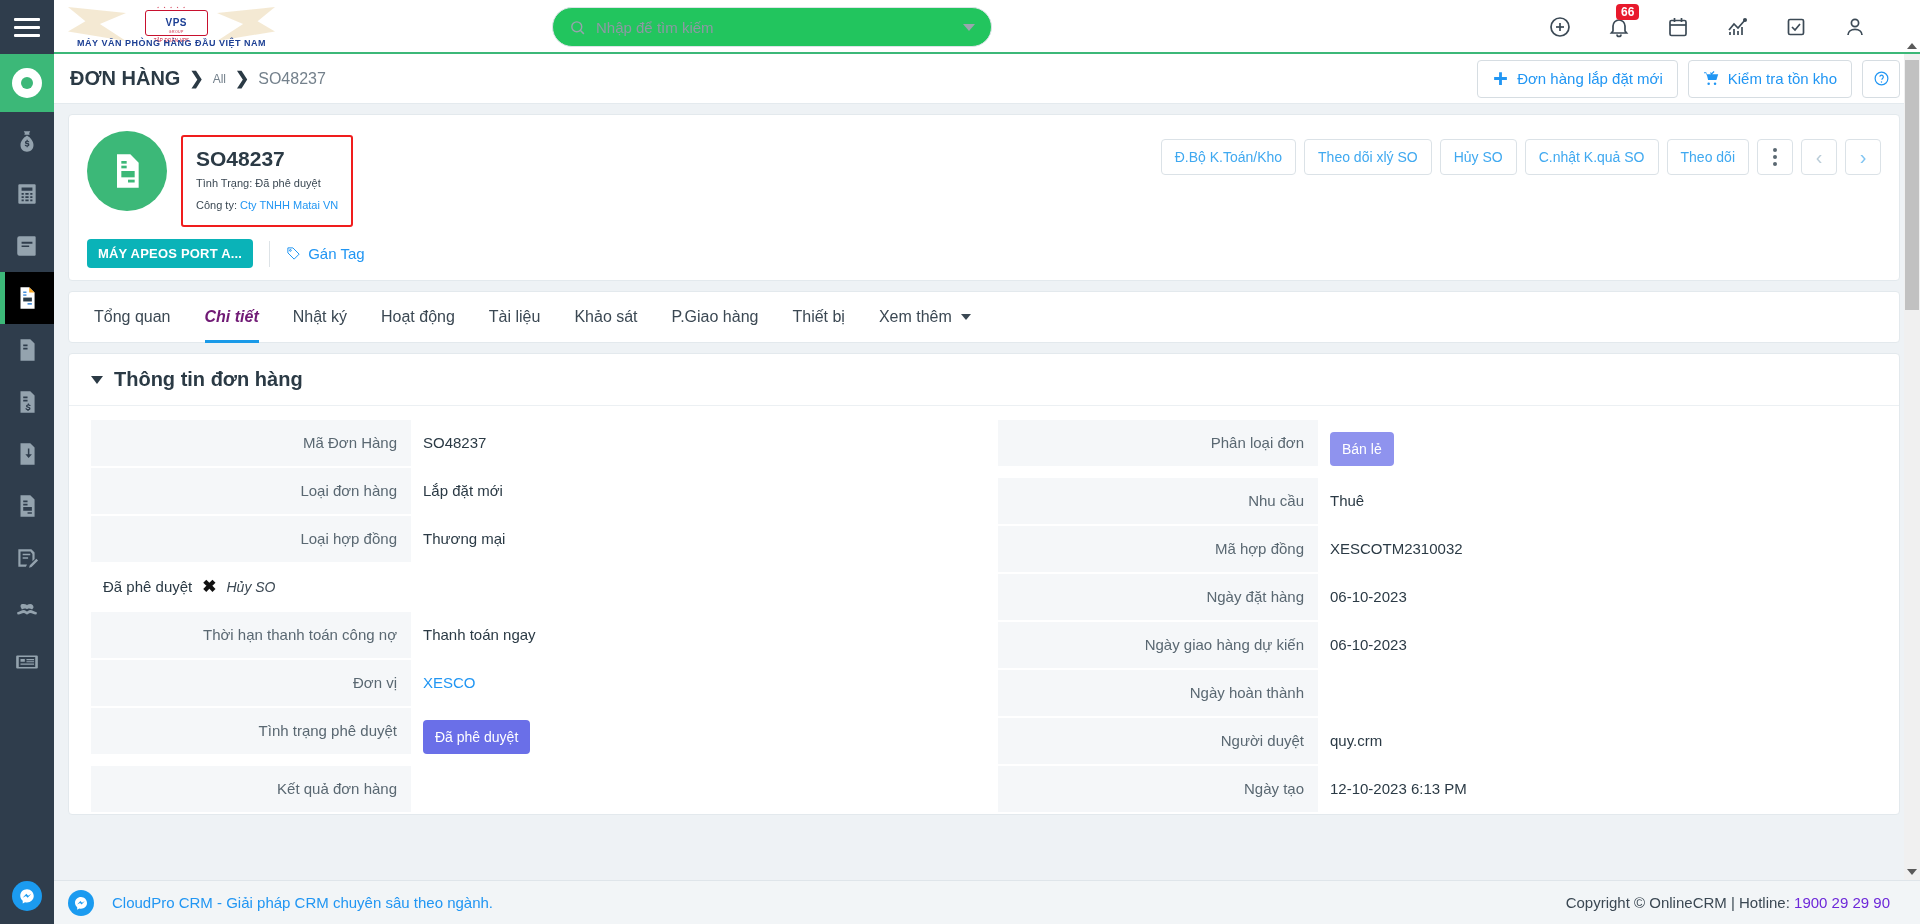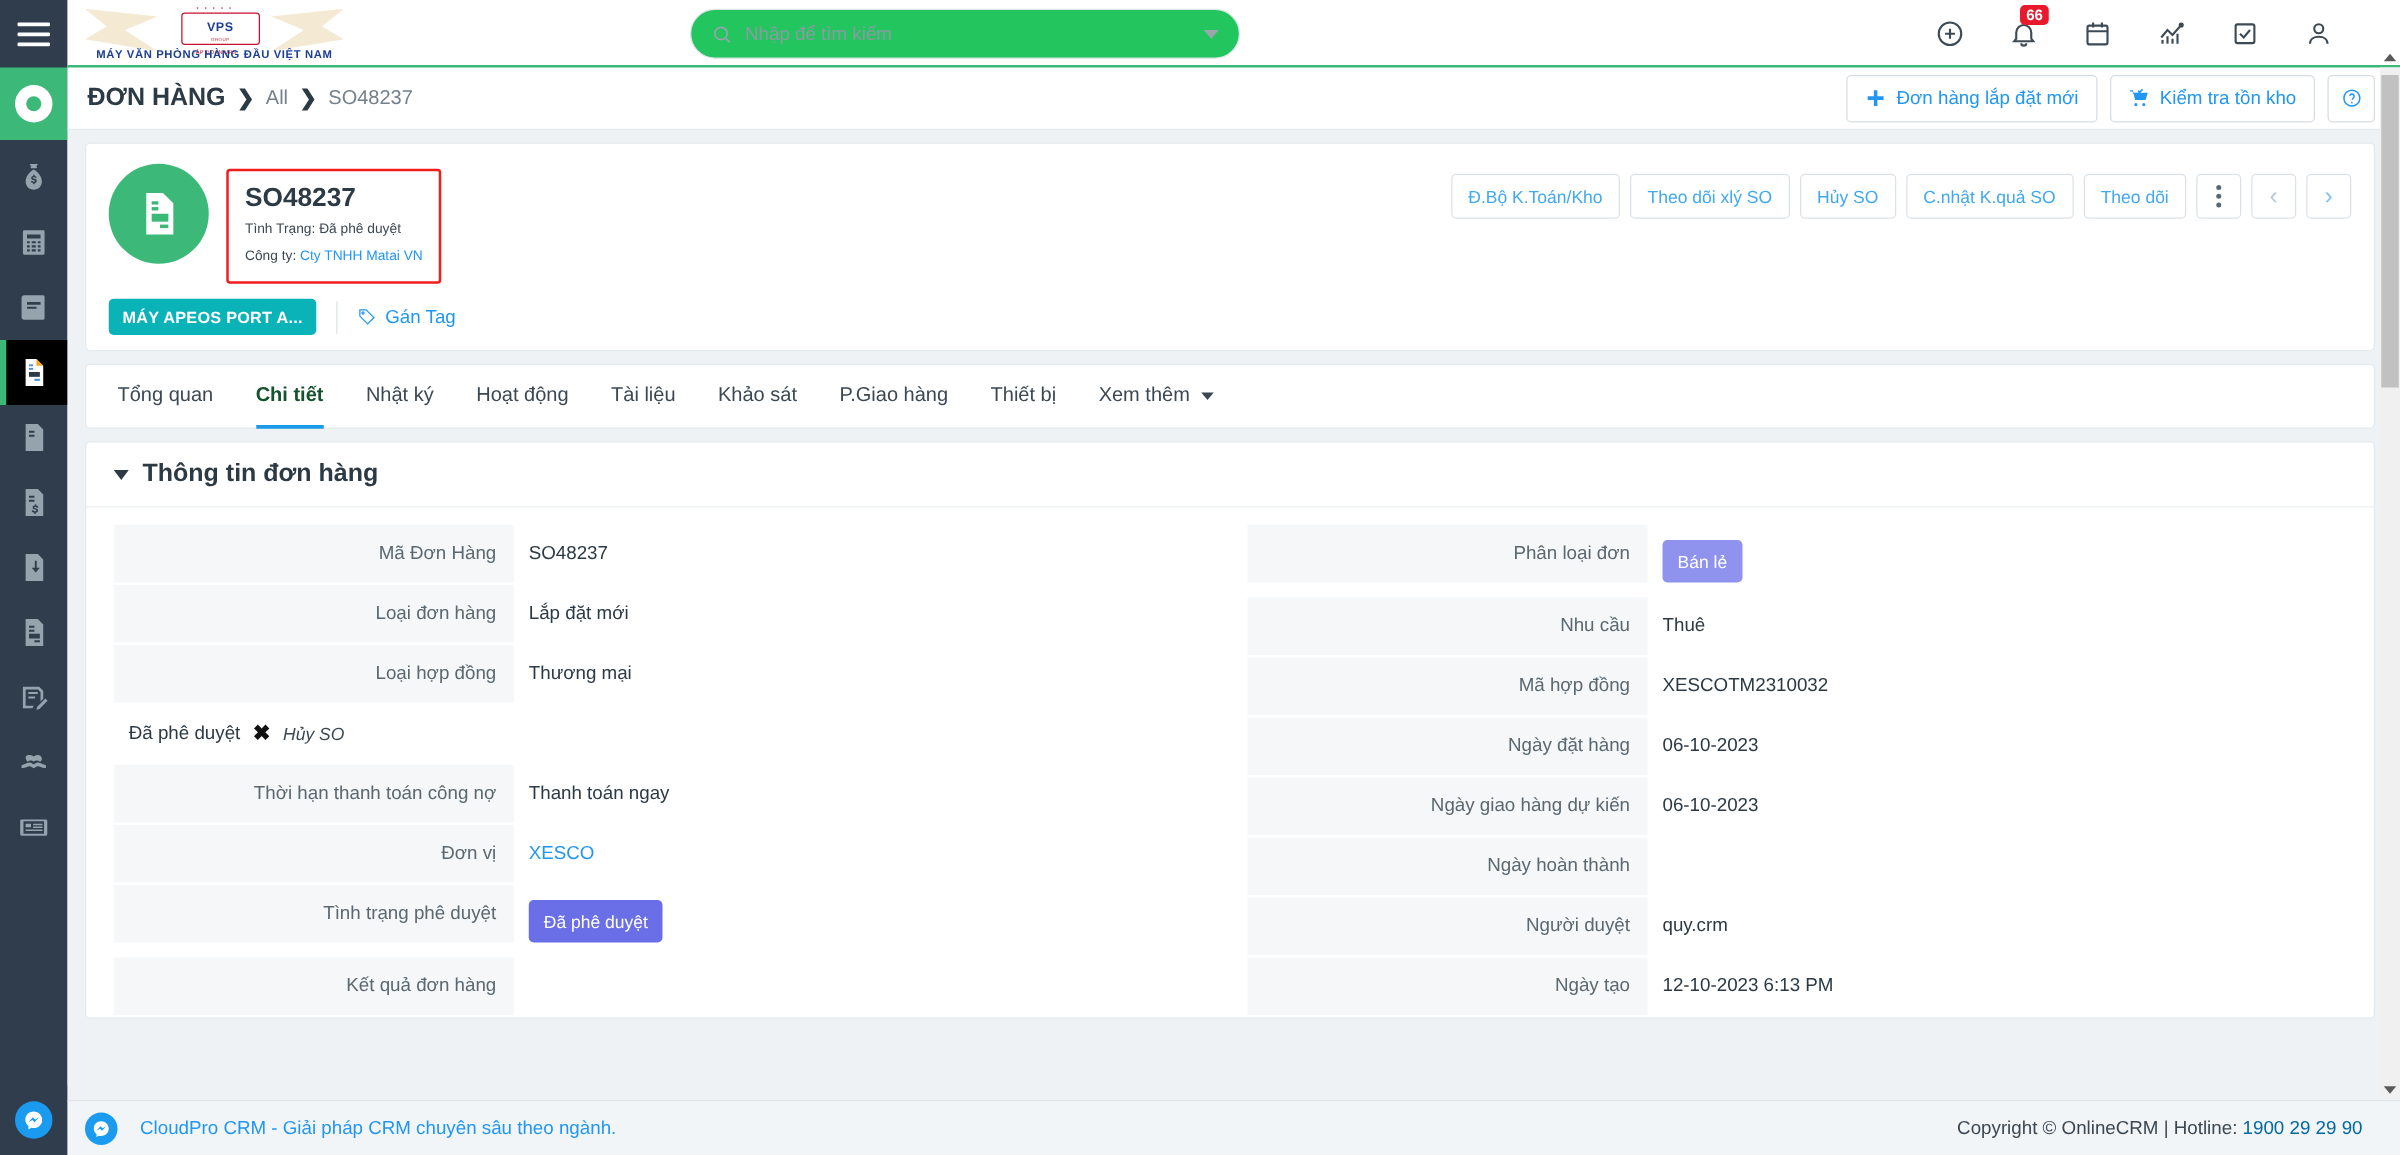--- a/index.html
+++ b/index.html
@@ -55,21 +55,21 @@
 
   .topicons { position: absolute; right: 52px; top: 0; height: 54px; display: flex; align-items: center; gap: 33px; }
   .ticon { position: relative; cursor: pointer; display: flex; align-items: center; justify-content: center; width: 26px; height: 26px; }
   .ticon svg { width: 24px; height: 24px; stroke: #3c4a56; fill: none; stroke-width: 1.7; }
   .badge { position: absolute; top: -10px; left: 10px; background: #e8192c; color: #fff; font-size: 12px; font-weight: 700; border-radius: 4px; padding: 1px 5px; line-height: 14px; }
 
   
   .crumbbar { height: 50px; background: #fff; display: flex; align-items: center; padding: 0 20px 0 16px; border-bottom: 1px solid #e4eaee; }
   .crumb { display: flex; align-items: center; gap: 9px; }
   .crumb .c0 { font-size: 20px; font-weight: 700; color: #2b3a45; }
-  .crumb .c1 { font-size: 16px; color: #74818c; }
+  .crumb .c1 { font-size: 12px; color: #74818c; }
   .crumb .c2 { font-size: 16px; color: #74818c; }
   .crumb .gt { color: #2b3a45; font-size: 17px; font-weight: 700; }
   .crumb-actions { margin-left: auto; display: flex; align-items: center; gap: 10px; }
   .btn-out { border: 1px solid #d6dde2; background: #fff; border-radius: 4px; height: 38px; padding: 0 14px; display: flex; align-items: center; gap: 8px; color: #2196f3; font-size: 15px; cursor: pointer; white-space: nowrap; }
   .btn-out svg { width: 17px; height: 17px; fill: #2196f3; }
   .btn-help { width: 38px; justify-content: center; padding: 0; }
 
   
   .scroll { flex: 1; overflow: hidden; background: #eef2f5; padding: 10px 20px 0 14px; position: relative; }
 
@@ -95,21 +95,21 @@
   .abtn { border: 1px solid #dbe2e7; border-radius: 4px; background: #fff; height: 36px; padding: 0 13px; display: flex; align-items: center; color: #40a9f0; font-size: 14px; cursor: pointer; white-space: nowrap; }
   .abtn.sq { width: 36px; padding: 0; justify-content: center; }
   .kebab { display: flex; flex-direction: column; gap: 3px; }
   .kebab i { width: 4px; height: 4px; border-radius: 50%; background: #5a6872; display: block; }
   .navarrow { font-size: 20px; color: #7fc4f2; line-height: 1; }
   .navarrow.dim { color: #b9ccd8; }
 
   
   .tabs { margin-top: 10px; background: #fff; border: 1px solid #e3e9ed; border-radius: 4px; height: 52px; display: flex; align-items: center; padding: 0 8px; }
   .tab { padding: 0 17px; height: 52px; display: flex; align-items: center; font-size: 16px; color: #3b4853; cursor: pointer; position: relative; white-space: nowrap; }
-  .tab.active { color: #14532d; font-weight: 600; }
+  .tab.active { color: #701a75; font-weight: 600; font-style: italic; }
   .tab.active::after { content: ""; position: absolute; left: 17px; right: 17px; bottom: 0; height: 3px; background: #1a9ae8; }
   .tab .cd { margin-left: 9px; width: 0; height: 0; border-left: 5px solid transparent; border-right: 5px solid transparent; border-top: 6px solid #3b4853; }
 
   
   .panel { margin-top: 10px; background: #fff; border: 1px solid #e3e9ed; border-radius: 4px; padding: 14px 0 0 0; }
   .panel-head { display: flex; align-items: center; gap: 11px; padding: 0 22px 14px 22px; border-bottom: 1px solid #ecf0f3; }
   .tri { width: 0; height: 0; border-left: 6px solid transparent; border-right: 6px solid transparent; border-top: 8px solid #2b3a45; cursor: pointer; }
   .panel-title { font-size: 20px; font-weight: 700; color: #2b3a45; }
   .grid { display: flex; padding: 14px 22px 0 22px; gap: 0; }
   .col { flex: 1 1 50%; min-width: 0; }
@@ -121,21 +121,21 @@
   .pill { background: #6a6fe8; color: #fff; font-size: 14px; border-radius: 4px; padding: 6px 12px; display: inline-block; }
   .pill.soft { background: #8f93ee; }
   .xmark { font-size: 17px; color: #111; font-weight: 700; }
   .huyso { font-style: italic; font-size: 14px; color: #3b4853; }
 
   
   .footer { height: 44px; background: #f2f5f7; border-top: 1px solid #dfe5ea; display: flex; align-items: center; padding: 0 30px 0 14px; }
   .f-left { display: flex; align-items: center; gap: 18px; }
   .f-left a { color: #2196f3; font-size: 15px; text-decoration: none; }
   .f-right { margin-left: auto; font-size: 15px; color: #3b4853; }
-  .f-right .hl { color: #0369a1; text-align: right; }
+  .f-right .hl { color: #6d28d9; text-align: right; }
 
   
   .vscroll { position: absolute; top: 54px; right: 0; width: 16px; bottom: 44px; background: #f0f0f0; }
   .vscroll .thumb { position: absolute; top: 6px; left: 1px; width: 14px; height: 250px; background: #c1c1c1; border-radius: 0; }
   .vscroll .arrU, .vscroll .arrD { position: absolute; left: 0; width: 16px; height: 16px; display:flex; align-items:center; justify-content:center; }
   .vscroll .arrU { top: -16px; }
   .vscroll .arrD { bottom: 0px; }
   .vscroll .arrU i { width: 0;height:0;border-left:5px solid transparent;border-right:5px solid transparent;border-bottom:6px solid #5a5a5a; }
   .vscroll .arrD i { width: 0;height:0;border-left:5px solid transparent;border-right:5px solid transparent;border-top:6px solid #5a5a5a; }
 </style>

